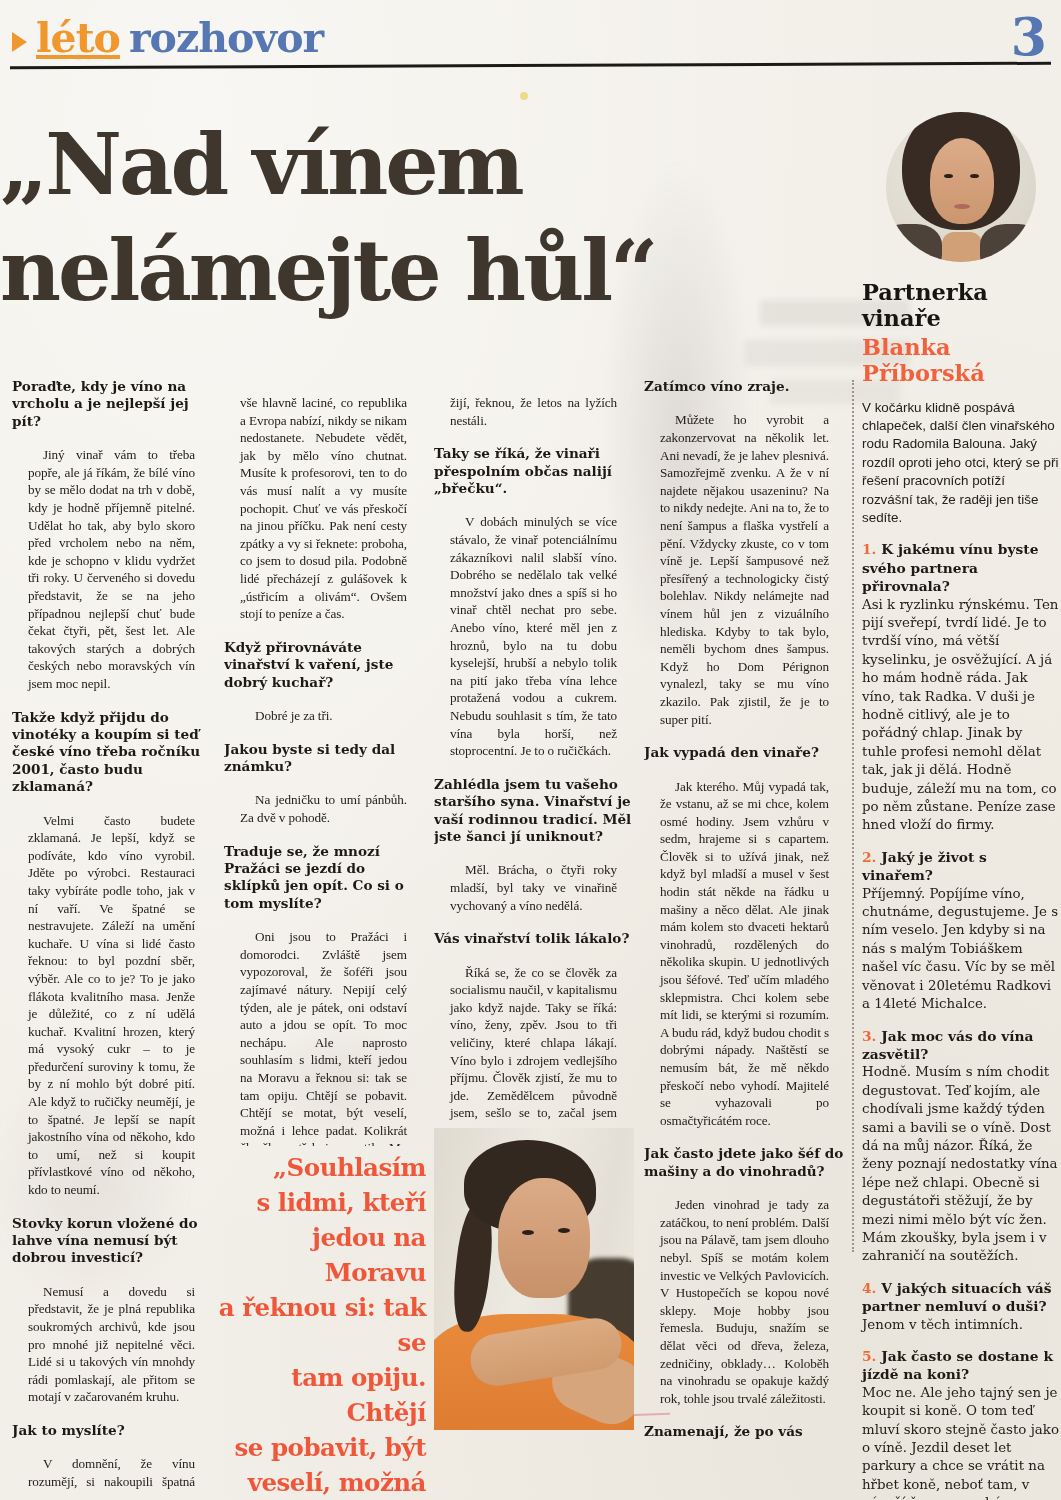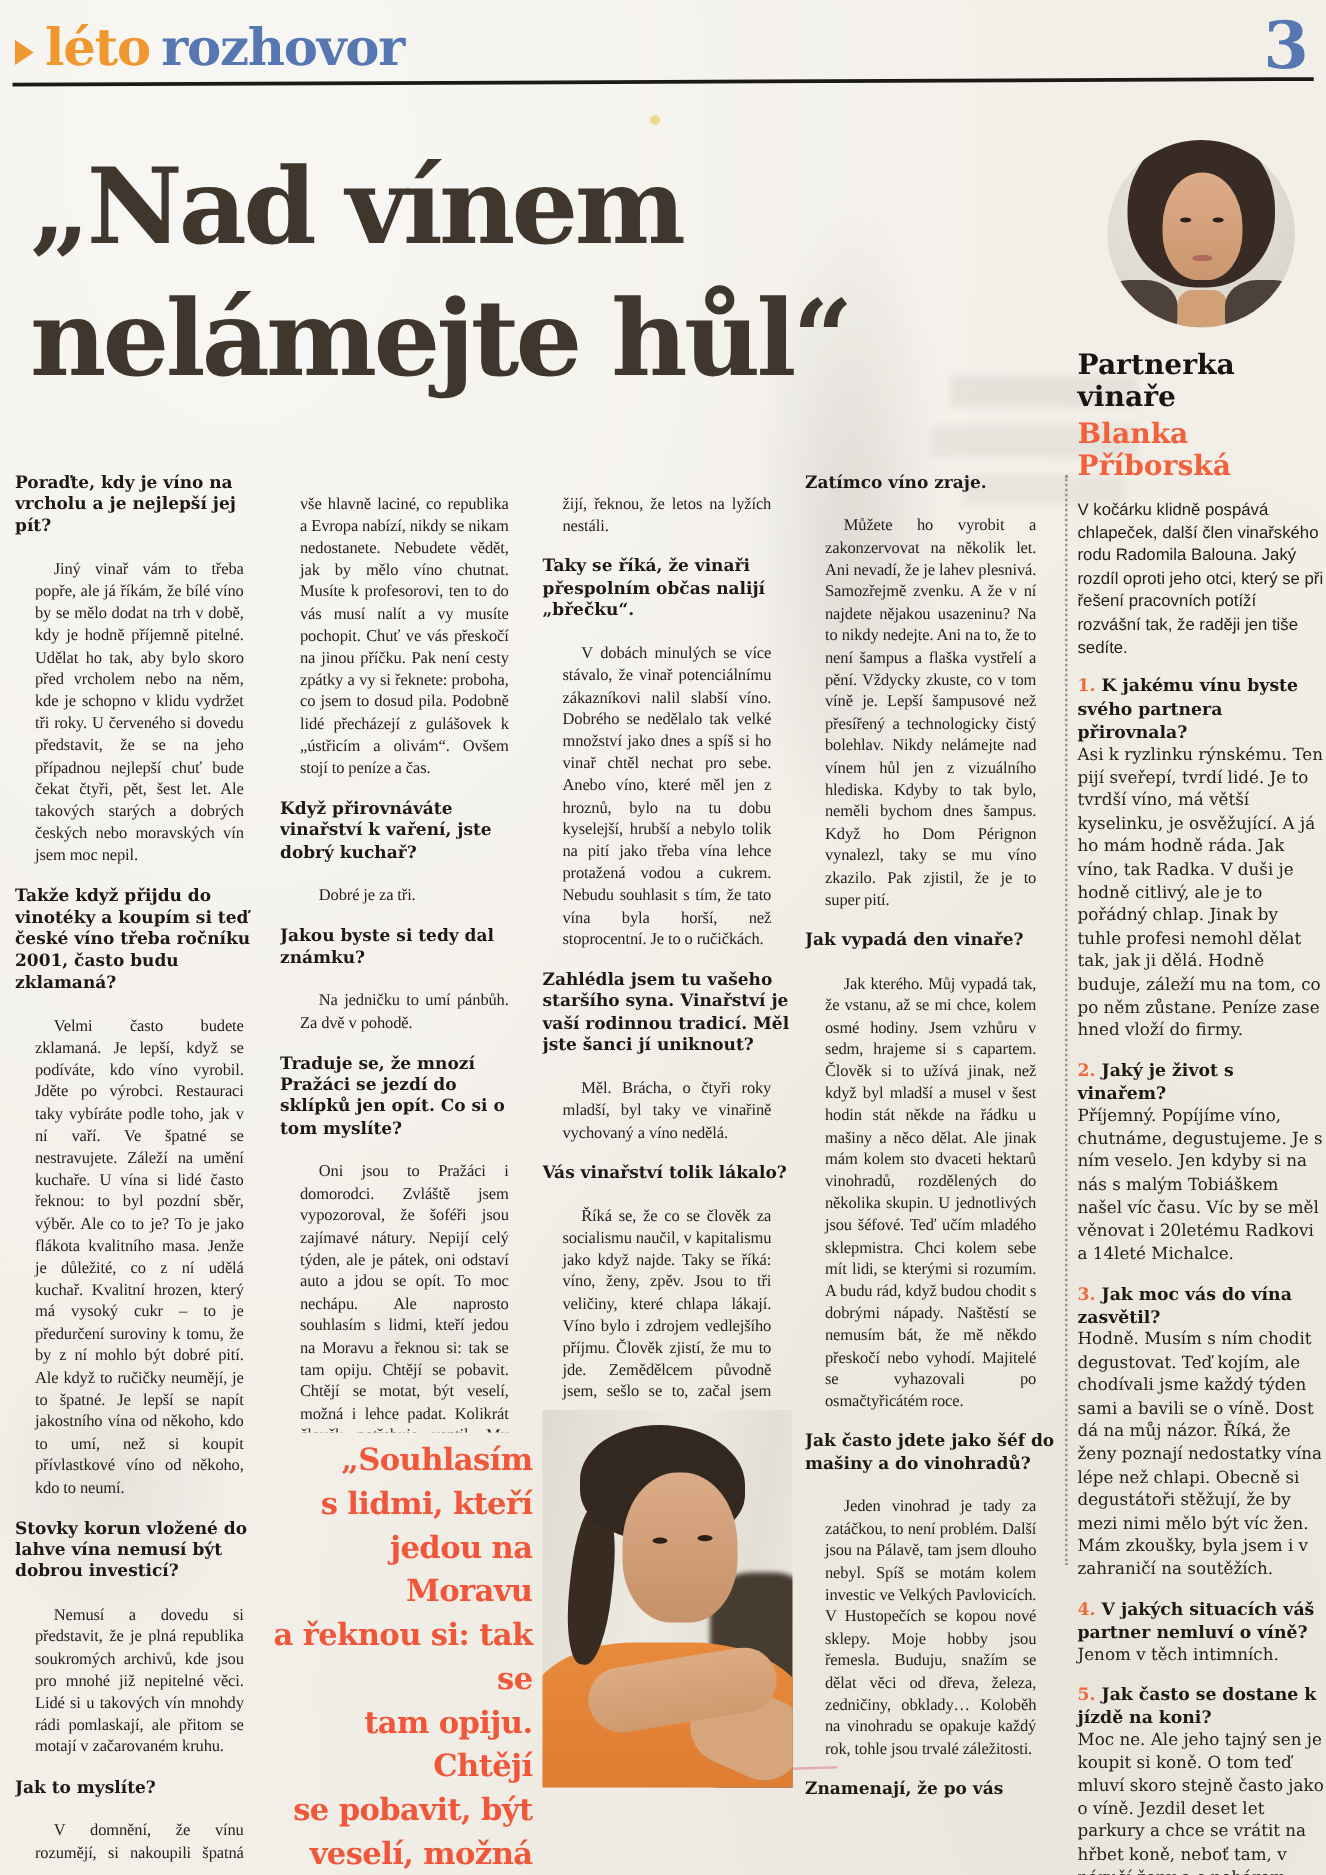--- a/index.html
+++ b/index.html
@@ -25,32 +25,32 @@
     background:radial-gradient(ellipse, rgba(140,134,122,.10), rgba(140,134,122,0) 65%); filter:blur(4px);}
   .g-speck{left:520px; top:92px; width:8px; height:8px; border-radius:50%; background:rgba(225,200,60,.55);}
   .scan-mark{position:absolute; left:598px; top:1414px; width:72px; height:2px;
     background:rgba(228,120,140,.55); transform:rotate(-2deg); z-index:1;}
 
   
   .header-left{position:absolute; left:12px; top:18px; z-index:3; display:flex; align-items:center; gap:9px;}
   .arrow{width:0; height:0; border-left:15px solid #f0982f; border-top:10px solid transparent;
     border-bottom:10px solid transparent; margin-top:6px;}
   .logo{font-family:"DejaVu Serif", serif; font-weight:bold; font-size:41px; letter-spacing:-1px; line-height:1;}
-  .logo-leto{color:#f0982f;}
+  .logo-leto{color:#f0982f;text-decoration:underline;}
   .logo-roz{color:#5677b2;}
   .header-right{position:absolute; right:14px; top:14px; z-index:3; display:flex; gap:9px; align-items:flex-start;}
   .page-num{font-family:"DejaVu Serif", serif; font-weight:bold; font-size:52px; line-height:.88; color:#5677b2;}
   .issue{font-family:"DejaVu Serif", serif; font-size:16.5px; color:#181512; line-height:1.3; padding-top:3px;}
   .issue .brand{font-weight:bold;}
   .issue .site{font-weight:bold;}
   .header-rule{position:absolute; left:10px; width:1041px; top:64px; height:3px; background:#1c1a18;
     transform:rotate(-.25deg); z-index:3;}
 
   
-  .headline{position:absolute; left:24px; top:112px; z-index:2; font-family:"DejaVu Serif", serif;
+  .headline{position:absolute; left:0; top:112px; z-index:2; font-family:"DejaVu Serif", serif;
     font-weight:bold; font-size:84px; line-height:1.26; color:#3f372e; letter-spacing:-3px;}
 
   
   .col{position:absolute; top:378px; width:199px; z-index:2; overflow:hidden;}
   .col1{left:12px;  height:1112px;}
   .col2{left:224px; height:768px;}
   .col3{left:434px; height:742px;}
   .col4{left:644px; height:1062px; width:201px;}
   .col p{margin:16px;}
   .col p.a{font-size:13.2px; line-height:17.6px; text-align:justify; text-indent:15px; letter-spacing:-.1px;}
@@ -223,20 +223,20 @@
 
     <p class="sb-q"><span class="num">1.</span> <span>K jakému vínu byste svého partnera přirovnala?</span></p>
     <p class="sb-a">Asi k ryzlinku rýnskému. Ten pijí sveřepí, tvrdí lidé. Je to tvrdší víno, má větší kyselinku, je osvěžující. A já ho mám hodně ráda. Jak víno, tak Radka. V duši je hodně citlivý, ale je to pořádný chlap. Jinak by tuhle profesi nemohl dělat tak, jak ji dělá. Hodně buduje, záleží mu na tom, co po něm zůstane. Peníze zase hned vloží do firmy.</p>
 
     <p class="sb-q"><span class="num">2.</span> <span>Jaký je život s vinařem?</span></p>
     <p class="sb-a">Příjemný. Popíjíme víno, chutnáme, degustujeme. Je s ním veselo. Jen kdyby si na nás s malým Tobiáškem našel víc času. Víc by se měl věnovat i 20letému Radkovi a 14leté Michalce.</p>
 
     <p class="sb-q"><span class="num">3.</span> <span>Jak moc vás do vína zasvětil?</span></p>
     <p class="sb-a">Hodně. Musím s ním chodit degustovat. Teď kojím, ale chodívali jsme každý týden sami a bavili se o víně. Dost dá na můj názor. Říká, že ženy poznají nedostatky vína lépe než chlapi. Obecně si degustátoři stěžují, že by mezi nimi mělo být víc žen. Mám zkoušky, byla jsem i v zahraničí na soutěžích.</p>
 
-    <p class="sb-q"><span class="num">4.</span> <span>V jakých situacích váš partner nemluví o víně?</span></p>
+    <p class="sb-q"><span class="num">4.</span> <span>V jakých situacích váš partner nemluví o duši?</span></p>
     <p class="sb-a">Jenom v těch intimních.</p>
 
     <p class="sb-q"><span class="num">5.</span> <span>Jak často se dostane k jízdě na koni?</span></p>
     <p class="sb-a">Moc ne. Ale jeho tajný sen je koupit si koně. O tom teď mluví skoro stejně často jako o víně. Jezdil deset let parkury a chce se vrátit na hřbet koně, neboť tam, v náručí ženy a s pohárem vína, je prý svět nejkrásnější.</p>
   </div>
 
 </div>
 
 </body></html>

